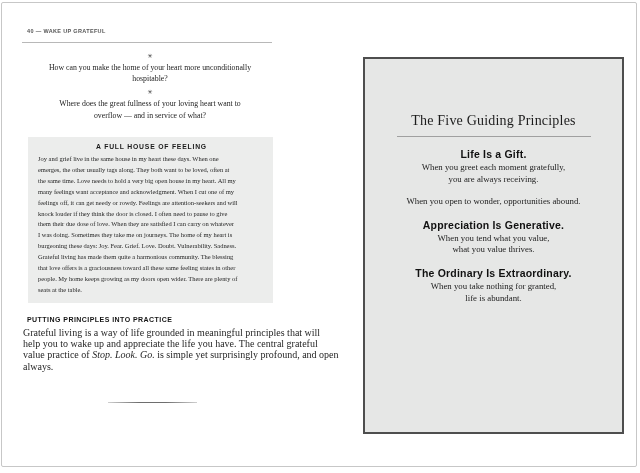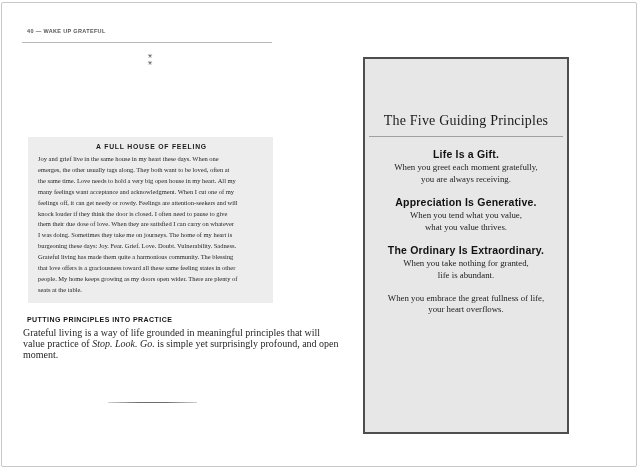--- a/index.html
+++ b/index.html
@@ -32,21 +32,21 @@
             font-family:"Liberation Sans","DejaVu Sans",sans-serif;
             font-size:7px;font-weight:bold;letter-spacing:.45px;color:#151515;}
   .pracbody{position:absolute;left:23px;top:327px;width:260px;
             font-size:10px;line-height:11.2px;color:#262626;white-space:nowrap;}
   .pracbody i{}
 
   .enddiv{position:absolute;left:108px;top:402px;width:89px;height:1px;
           background:linear-gradient(90deg,#cfcfcf,#6e6e6e 35%,#6e6e6e 65%,#cfcfcf);}
 
   
-  .pbox{position:absolute;left:363px;top:57px;width:206px;height:377px;
+  .pbox{position:absolute;left:363px;top:57px;width:261px;height:377px;
         box-sizing:border-box;border:2px solid var(--right_box_border,#4e4e4e);
         background:var(--right_box_bg,#e6e7e6);
         text-align:center;padding-top:54px;overflow:hidden;}
   .pbox-title{font-size:14px;line-height:16px;letter-spacing:.2px;color:#1c1c1c;}
   .pbox-rule{width:194px;height:1px;background:#a0a0a0;margin:7px auto 0;}
   .principle{margin-top:11px;}
   .principle:first-of-type{margin-top:12px;}
   .p-title{font-family:"Liberation Sans","DejaVu Sans",sans-serif;
            font-size:10.5px;font-weight:bold;letter-spacing:.2px;
            line-height:13px;color:#111;}
@@ -56,52 +56,55 @@
 <body>
 
 <div class="shot">
   <div class="frame"></div>
 
   <div class="runhead">40 — WAKE UP GRATEFUL</div>
   <div class="runrule"></div>
 
   <div class="questions">
     <span class="orn">✳</span>
+    <div class="q">How can you make the home of your heart more unconditionally<br>hospitable?</div>
     <span class="orn">✳</span>
+    <div class="q">Where does the great fullness of your loving heart want to<br>overflow — and in service of what?</div>
   </div>
 
   <div class="feelbox">
     <div class="feelhead">A FULL HOUSE OF FEELING</div>
     <div class="feelbody">Joy and grief live in the same house in my heart these days. When one<br>emerges, the other usually tags along. They both want to be loved, often at<br>the same time. Love needs to hold a very big open house in my heart. All my<br>many feelings want acceptance and acknowledgment. When I cut one of my<br>feelings off, it can get needy or rowdy. Feelings are attention-seekers and will<br>knock louder if they think the door is closed. I often need to pause to give<br>them their due dose of love. When they are satisfied I can carry on whatever<br>I was doing. Sometimes they take me on journeys. The home of my heart is<br>burgeoning these days: Joy. Fear. Grief. Love. Doubt. Vulnerability. Sadness.<br>Grateful living has made them quite a harmonious community. The blessing<br>that love offers is a graciousness toward all these same feeling states in other<br>people. My home keeps growing as my doors open wider. There are plenty of<br>seats at the table.</div>
   </div>
 
   <div class="prachead">PUTTING PRINCIPLES INTO PRACTICE</div>
   <div class="pracbody">
     <div>Grateful living is a way of life grounded in meaningful principles that will</div>
+    <div>help you to wake up and appreciate the life you have. The central grateful</div>
     <div><span>value practice of </span><i>Stop. Look. Go.</i><span> is simple yet surprisingly profound, and open</span></div>
-    <div>moment.</div>
+    <div>always.</div>
   </div>
 
   <div class="enddiv"></div>
 
   <div class="pbox">
     <div class="pbox-title">The Five Guiding Principles</div>
     <div class="pbox-rule"></div>
 
     <div class="principle">
       <div class="p-title">Life Is a Gift.</div>
       <div class="p-desc">When you greet each moment gratefully,<br>you are always receiving.</div>
     </div>
     <div class="principle">
+      <div class="p-desc">When you open to wonder, opportunities abound.</div>
     </div>
     <div class="principle">
       <div class="p-title">Appreciation Is Generative.</div>
       <div class="p-desc">When you tend what you value,<br>what you value thrives.</div>
     </div>
     <div class="principle">
       <div class="p-title">The Ordinary Is Extraordinary.</div>
       <div class="p-desc">When you take nothing for granted,<br>life is abundant.</div>
     </div>
     <div class="principle">
-      <div class="p-desc">When you embrace the great fullness of life,<br>your heart overflows.</div>
     </div>
   </div>
 </div>
 
 </body></html>

